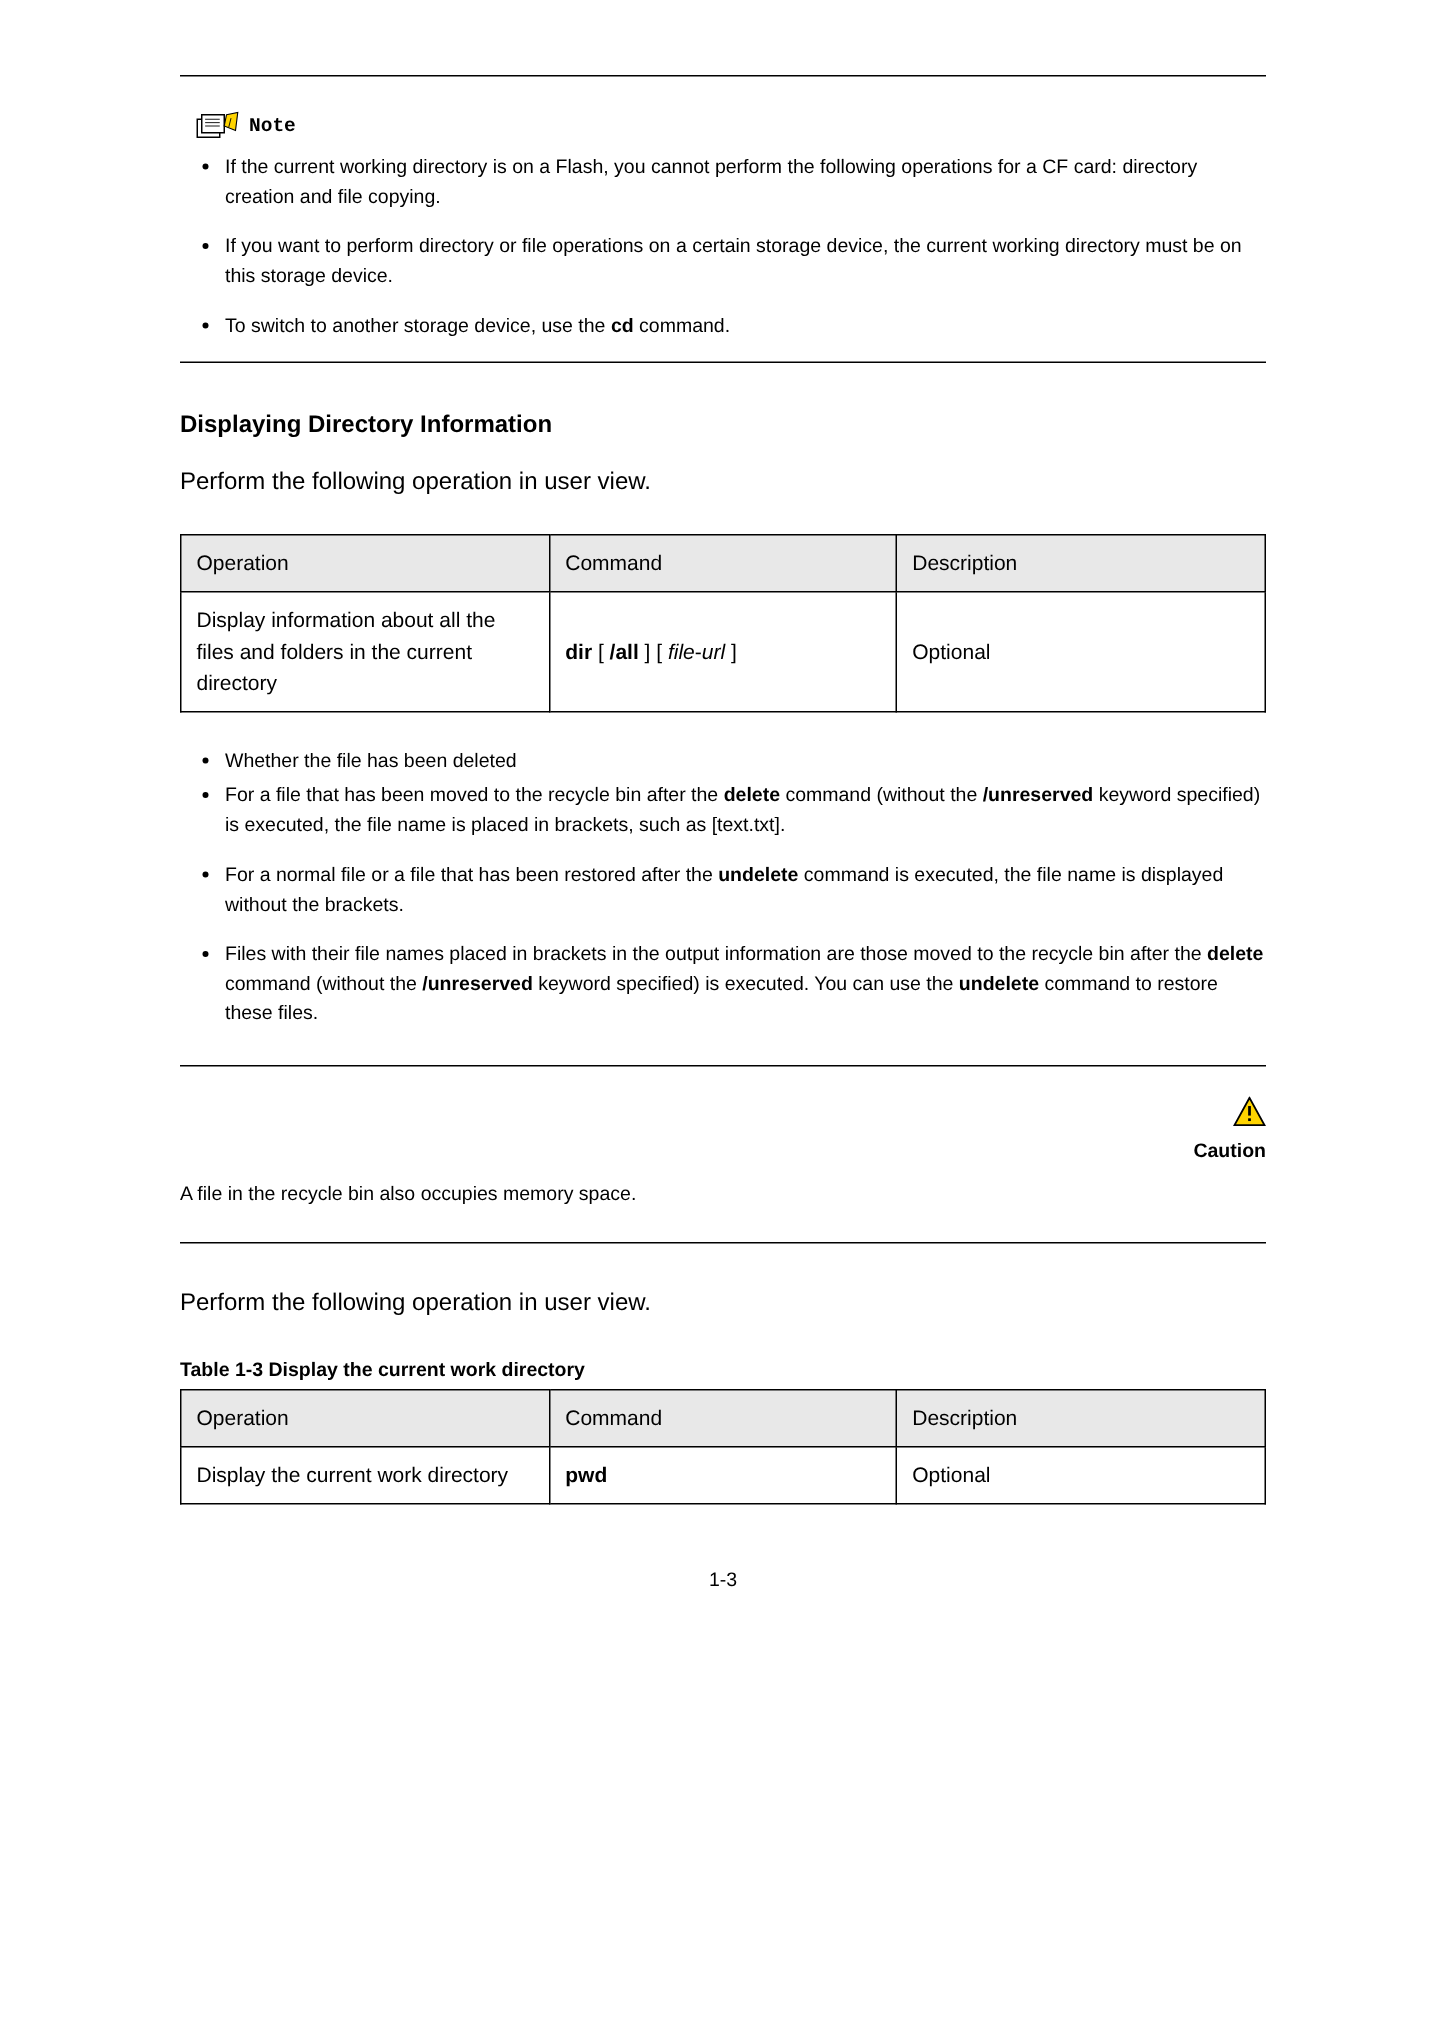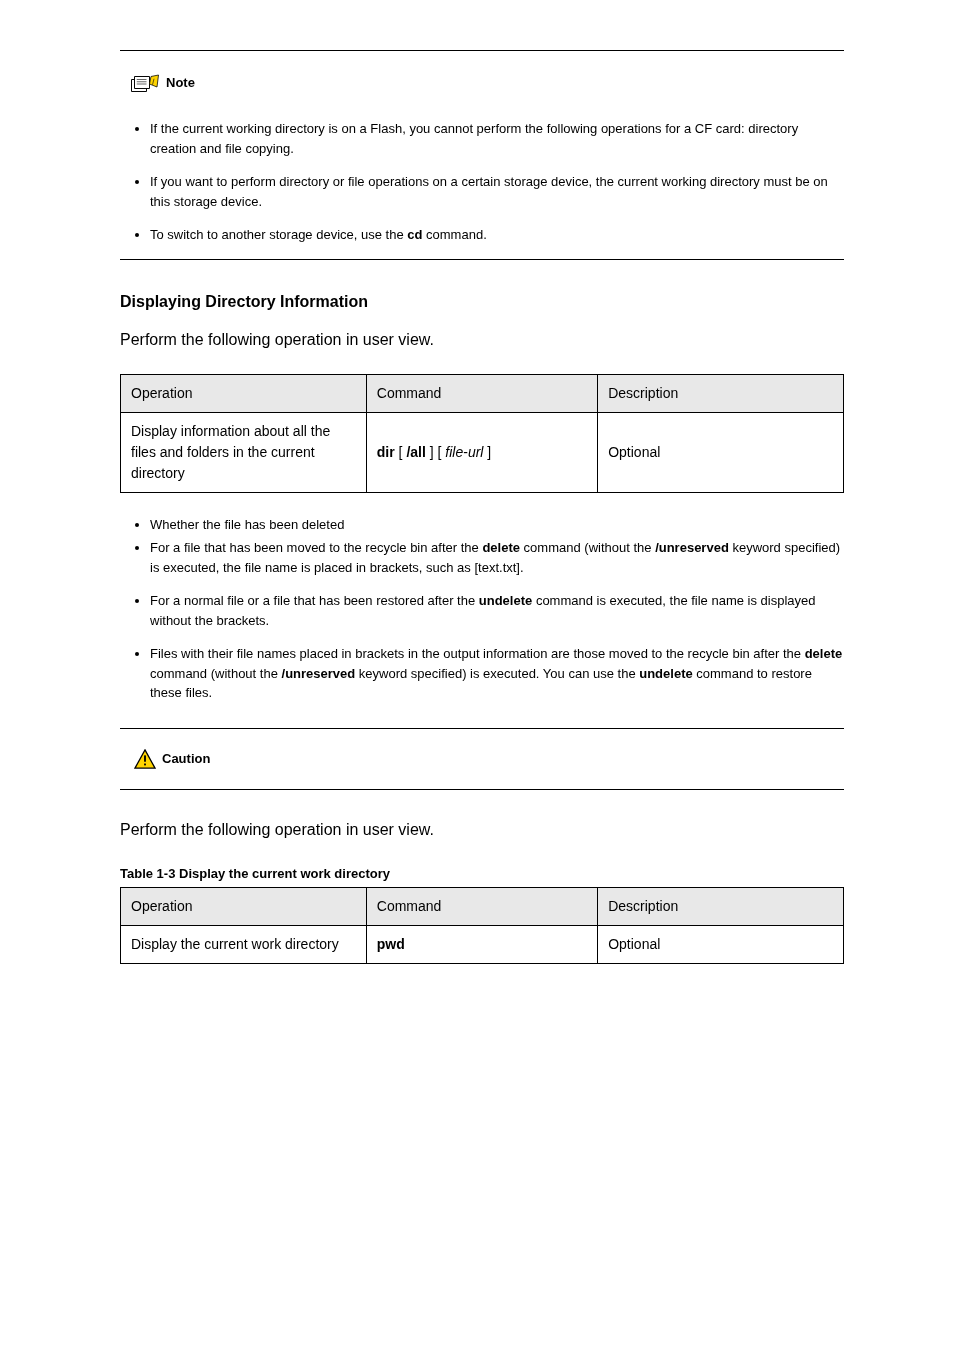--- a/index.html
+++ b/index.html
@@ -19,24 +19,25 @@
   .hr-top {
     border: none;
     border-top: 1.5px solid #000;
     margin: 0 0 22px 0;
   }
   .note-block {
     margin-bottom: 10px;
   }
   .note-header {
     display: flex;
-    align-items: flex-start;
+    align-items: center;
     gap: 6px;
-    margin-bottom: 24px;
+    margin-bottom: 6px;
     margin-left: 10px;
+    font-family: Liberation Mono, monospace;
   }
   .note-label {
     font-weight: bold;
     font-size: 13px;
   }
   .bullet-list {
     list-style: disc;
     margin: 0;
     padding-left: 30px;
   }
@@ -92,24 +93,25 @@
     font-weight: normal;
   }
   .col-a { width: 34%; }
   .col-b { width: 32%; }
   .col-c { width: 34%; }
   .caution-block {
     margin: 0;
   }
   .caution-header {
     display: flex;
-    align-items: center;
+    align-items: flex-end;
     gap: 6px;
-    margin-bottom: 20px;
+    margin-bottom: 10px;
     margin-left: 14px;
+    flex-direction: column;
   }
   .caution-label {
     font-weight: bold;
     font-size: 13px;
   }
   .caution-text {
     font-size: 13px;
     margin: 0 0 22px 0;
   }
   .page-num {
@@ -183,20 +185,21 @@
   <hr class="hr-thin2">
   <div class="caution-block">
     <div class="caution-header">
       <svg class="caution-icon" viewBox="0 0 24 22">
         <polygon points="12,1 23,21 1,21" fill="#ffd400" stroke="#000" stroke-width="1.4"></polygon>
         <rect x="11" y="7" width="2" height="7" fill="#000"></rect>
         <rect x="11" y="16" width="2" height="2" fill="#000"></rect>
       </svg>
       <span class="caution-label">Caution</span>
     </div>
+    <p class="caution-text">A file in the recycle bin also occupies memory space.</p>
   </div>
   <hr class="hr-thin3">
 
   <div>
     <p class="body-p">Perform the following operation in user view.</p>
     <p class="table-caption">Table 1-3 <span>Display the current work directory</span></p>
     <table class="grid">
       <colgroup>
           <col class="col-a">
           <col class="col-b">
@@ -212,13 +215,14 @@
       <tbody>
         <tr>
           <td>Display the current work directory</td>
           <td><b>pwd</b></td>
           <td>Optional</td>
         </tr>
       </tbody>
     </table>
   </div>
 
+  <div class="page-num">1-3</div>
 </div>
 
 </body></html>

